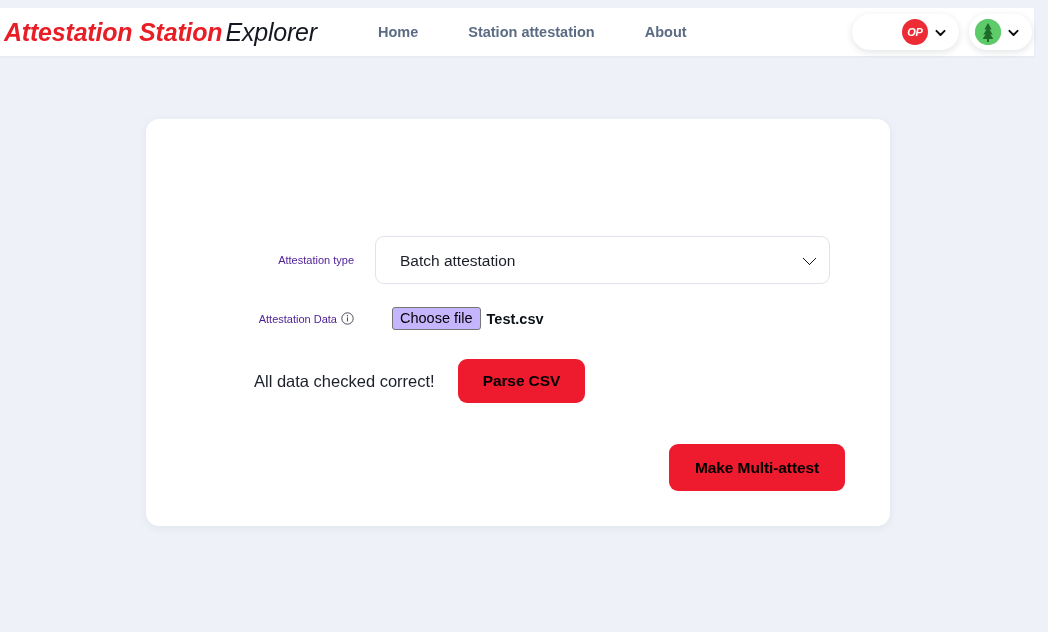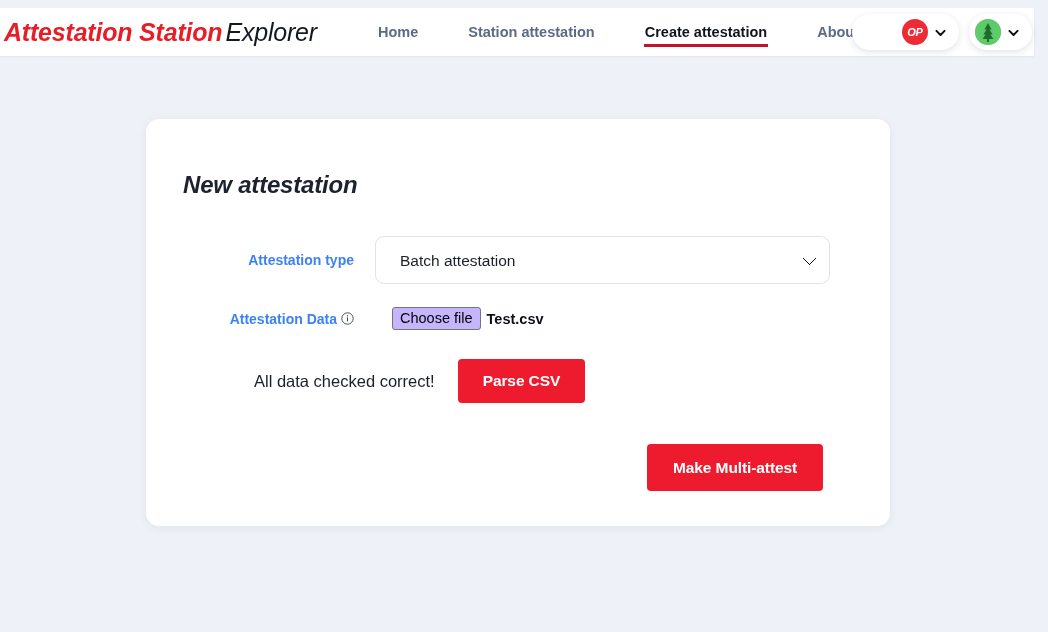--- a/index.html
+++ b/index.html
@@ -145,23 +145,23 @@
     align-items: center;
   }
   .row-type { left: 0; top: 117px; width: 744px; }
   .row-data { left: 0; top: 188px; width: 892px; }
   .row-parse { left: 0; top: 240px; width: 744px; }
 
   .field-label {
     width: 229px;
     text-align: right;
     padding-right: 21px;
-    font-size: 14px;
-    font-weight: 700;
-    color: #3b82f6;
+    font-size: 11px;
+    font-weight: 400;
+    color: #4c1d95;
     white-space: nowrap;
   }
   .label-with-icon {
     display: flex;
     align-items: center;
     justify-content: flex-end;
     gap: 4px;
   }
   .info-icon {
     display: inline-flex;
@@ -220,58 +220,57 @@
   .parse-text {
     font-size: 16.5px;
     color: #1b2029;
     font-weight: 400;
     margin-left: 108px;
     white-space: nowrap;
   }
 
   .btn-red {
     background: #ed1b2d;
-    color: #ffffff;
+    color: #000000;
     border: none;
-    border-radius: 4px;
+    border-radius: 9px;
     font-family: "Liberation Sans", sans-serif;
     font-weight: 800;
     cursor: pointer;
     white-space: nowrap;
   }
   .btn-parse {
     margin-left: 23px;
     height: 44px;
     padding: 0 25px;
     font-size: 15.5px;
     letter-spacing: -0.1px;
   }
   .btn-multi {
     position: absolute;
-    left: 501px;
+    left: 523px;
     top: 325px;
     height: 47px;
     padding: 0 26px;
     font-size: 15.5px;
     letter-spacing: -0.1px;
   }
 </style>
 </head>
 <body>
 
 <div class="header">
 
   <div class="brand">
     <span class="b-red">Attestation Station</span><span class="b-dark">Explorer</span>
   </div>
 
   <nav class="nav">
     <div class="nav-item">Home</div>
     <div class="nav-item">Station attestation</div>
-    <div class="nav-item active">Create attestation</div>
     <div class="nav-item">About</div>
   </nav>
 
   <div class="header-right">
 
     <div class="pill">
       <span class="badge-circle badge-op">OP</span>
       <span class="chev">
         <svg viewBox="0 0 16 16" width="13" height="13" aria-hidden="true">
           <path d="M3 6 L8 11 L13 6" fill="none" stroke="#0d0d0d" stroke-width="2.4" stroke-linecap="round" stroke-linejoin="round"></path>
@@ -294,21 +293,20 @@
           <path d="M3 6 L8 11 L13 6" fill="none" stroke="#0d0d0d" stroke-width="2.4" stroke-linecap="round" stroke-linejoin="round"></path>
         </svg>
       </span>
     </div>
 
   </div>
 </div>
 
 <div class="card">
 
-  <div class="card-title">New attestation</div>
 
   <div class="row row-type">
     <div class="field-label">Attestation type</div>
     <select class="type-select">
       <option selected="">Batch attestation</option>
     </select>
   </div>
 
   <div class="row row-data">
     <div class="field-label label-with-icon">

